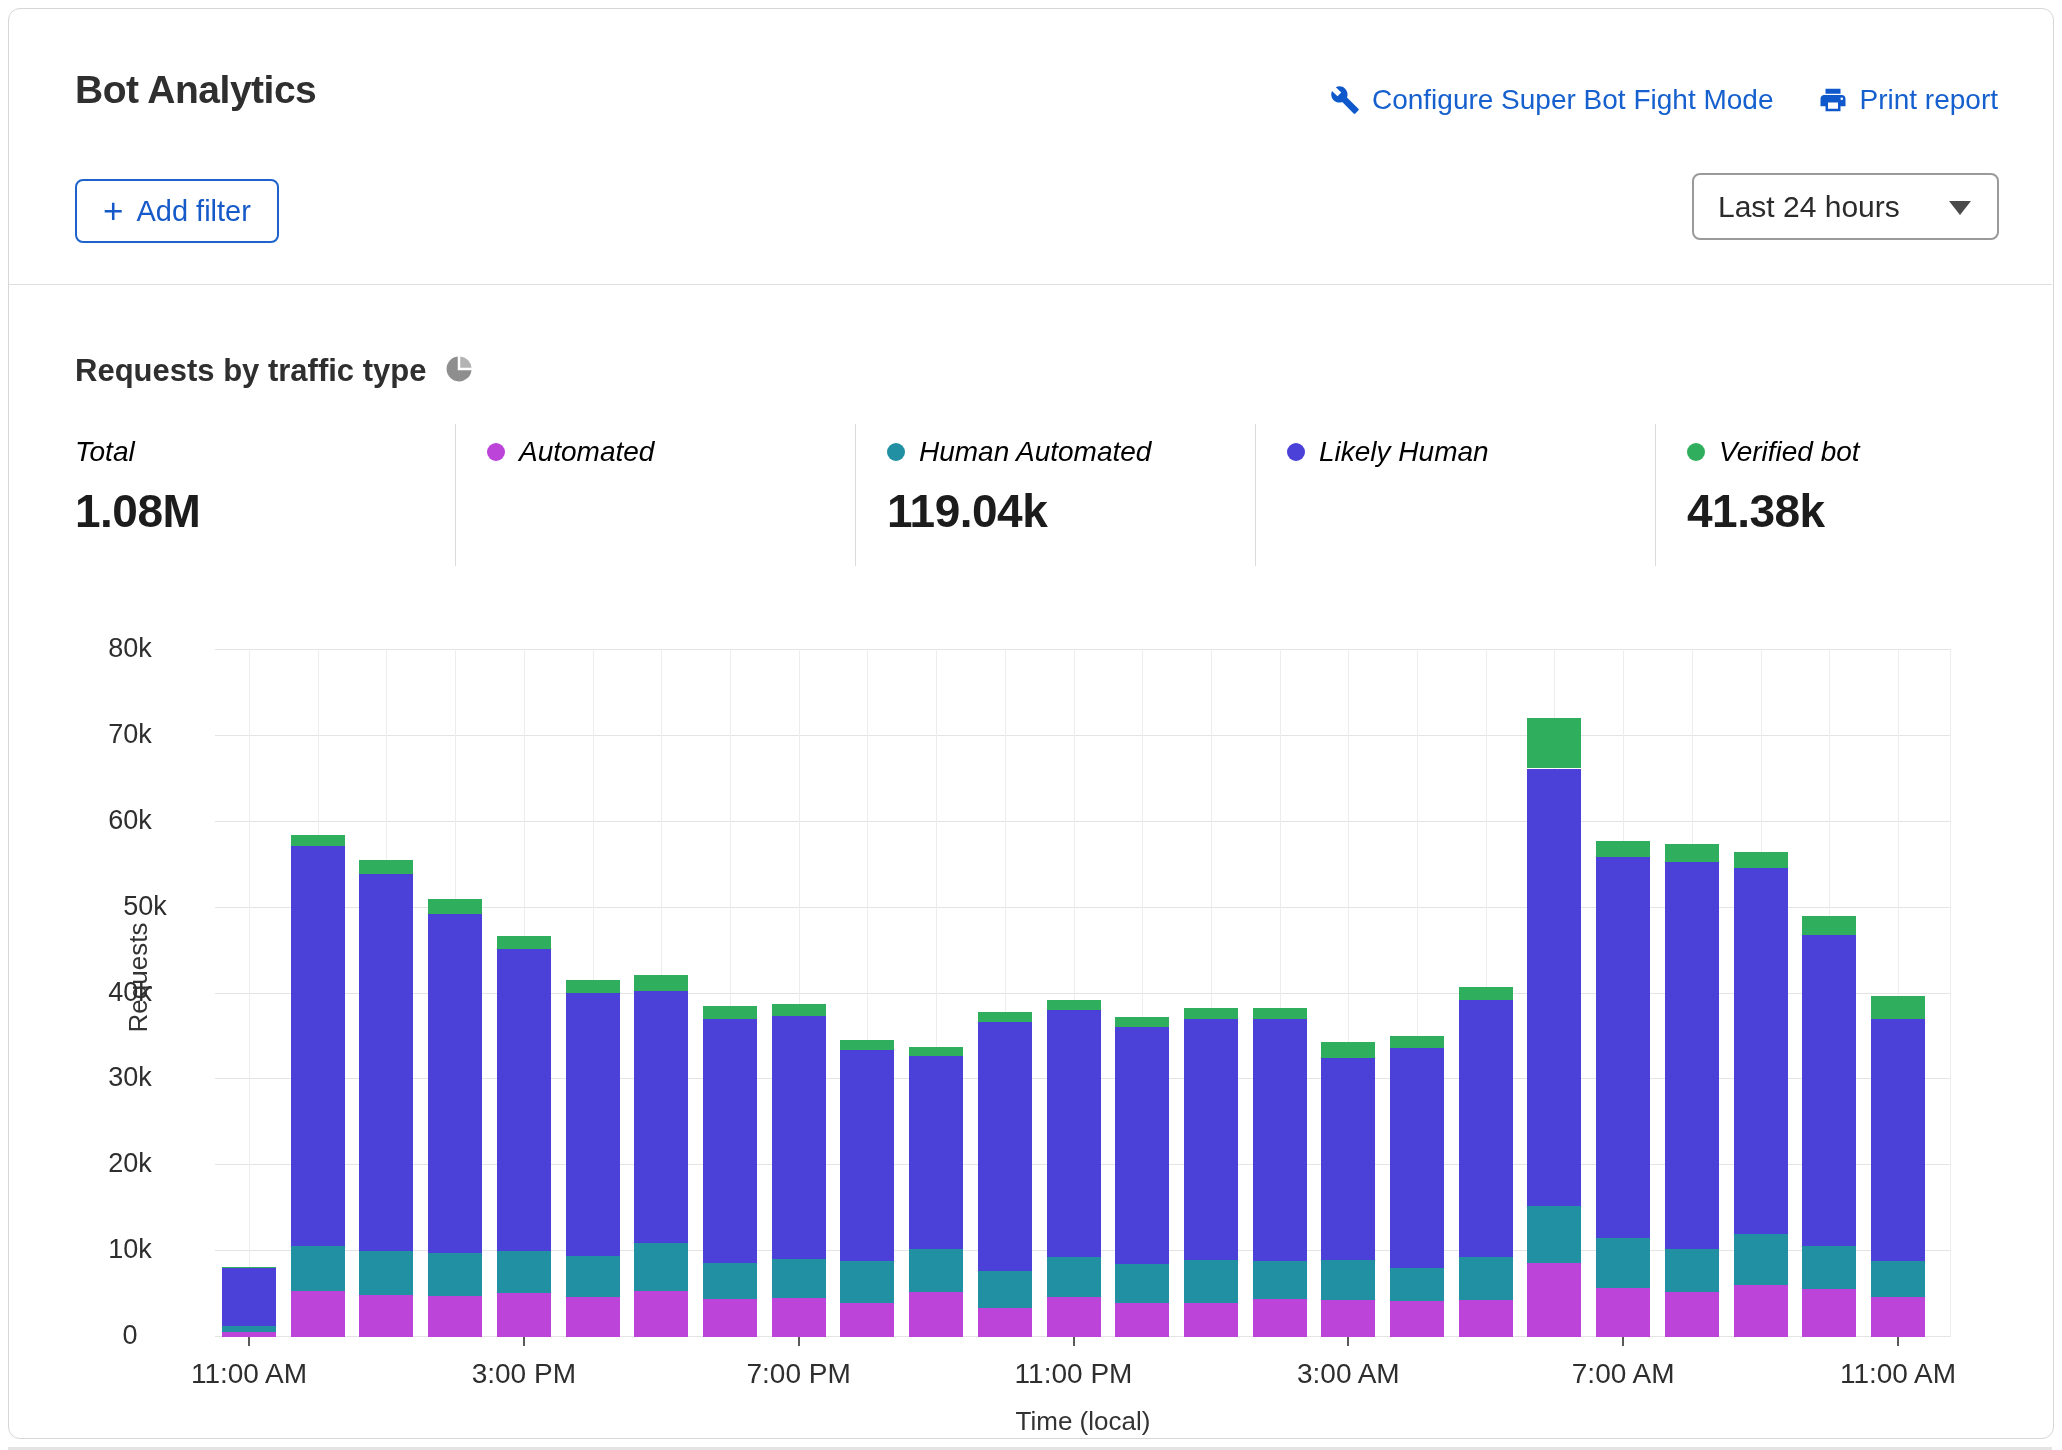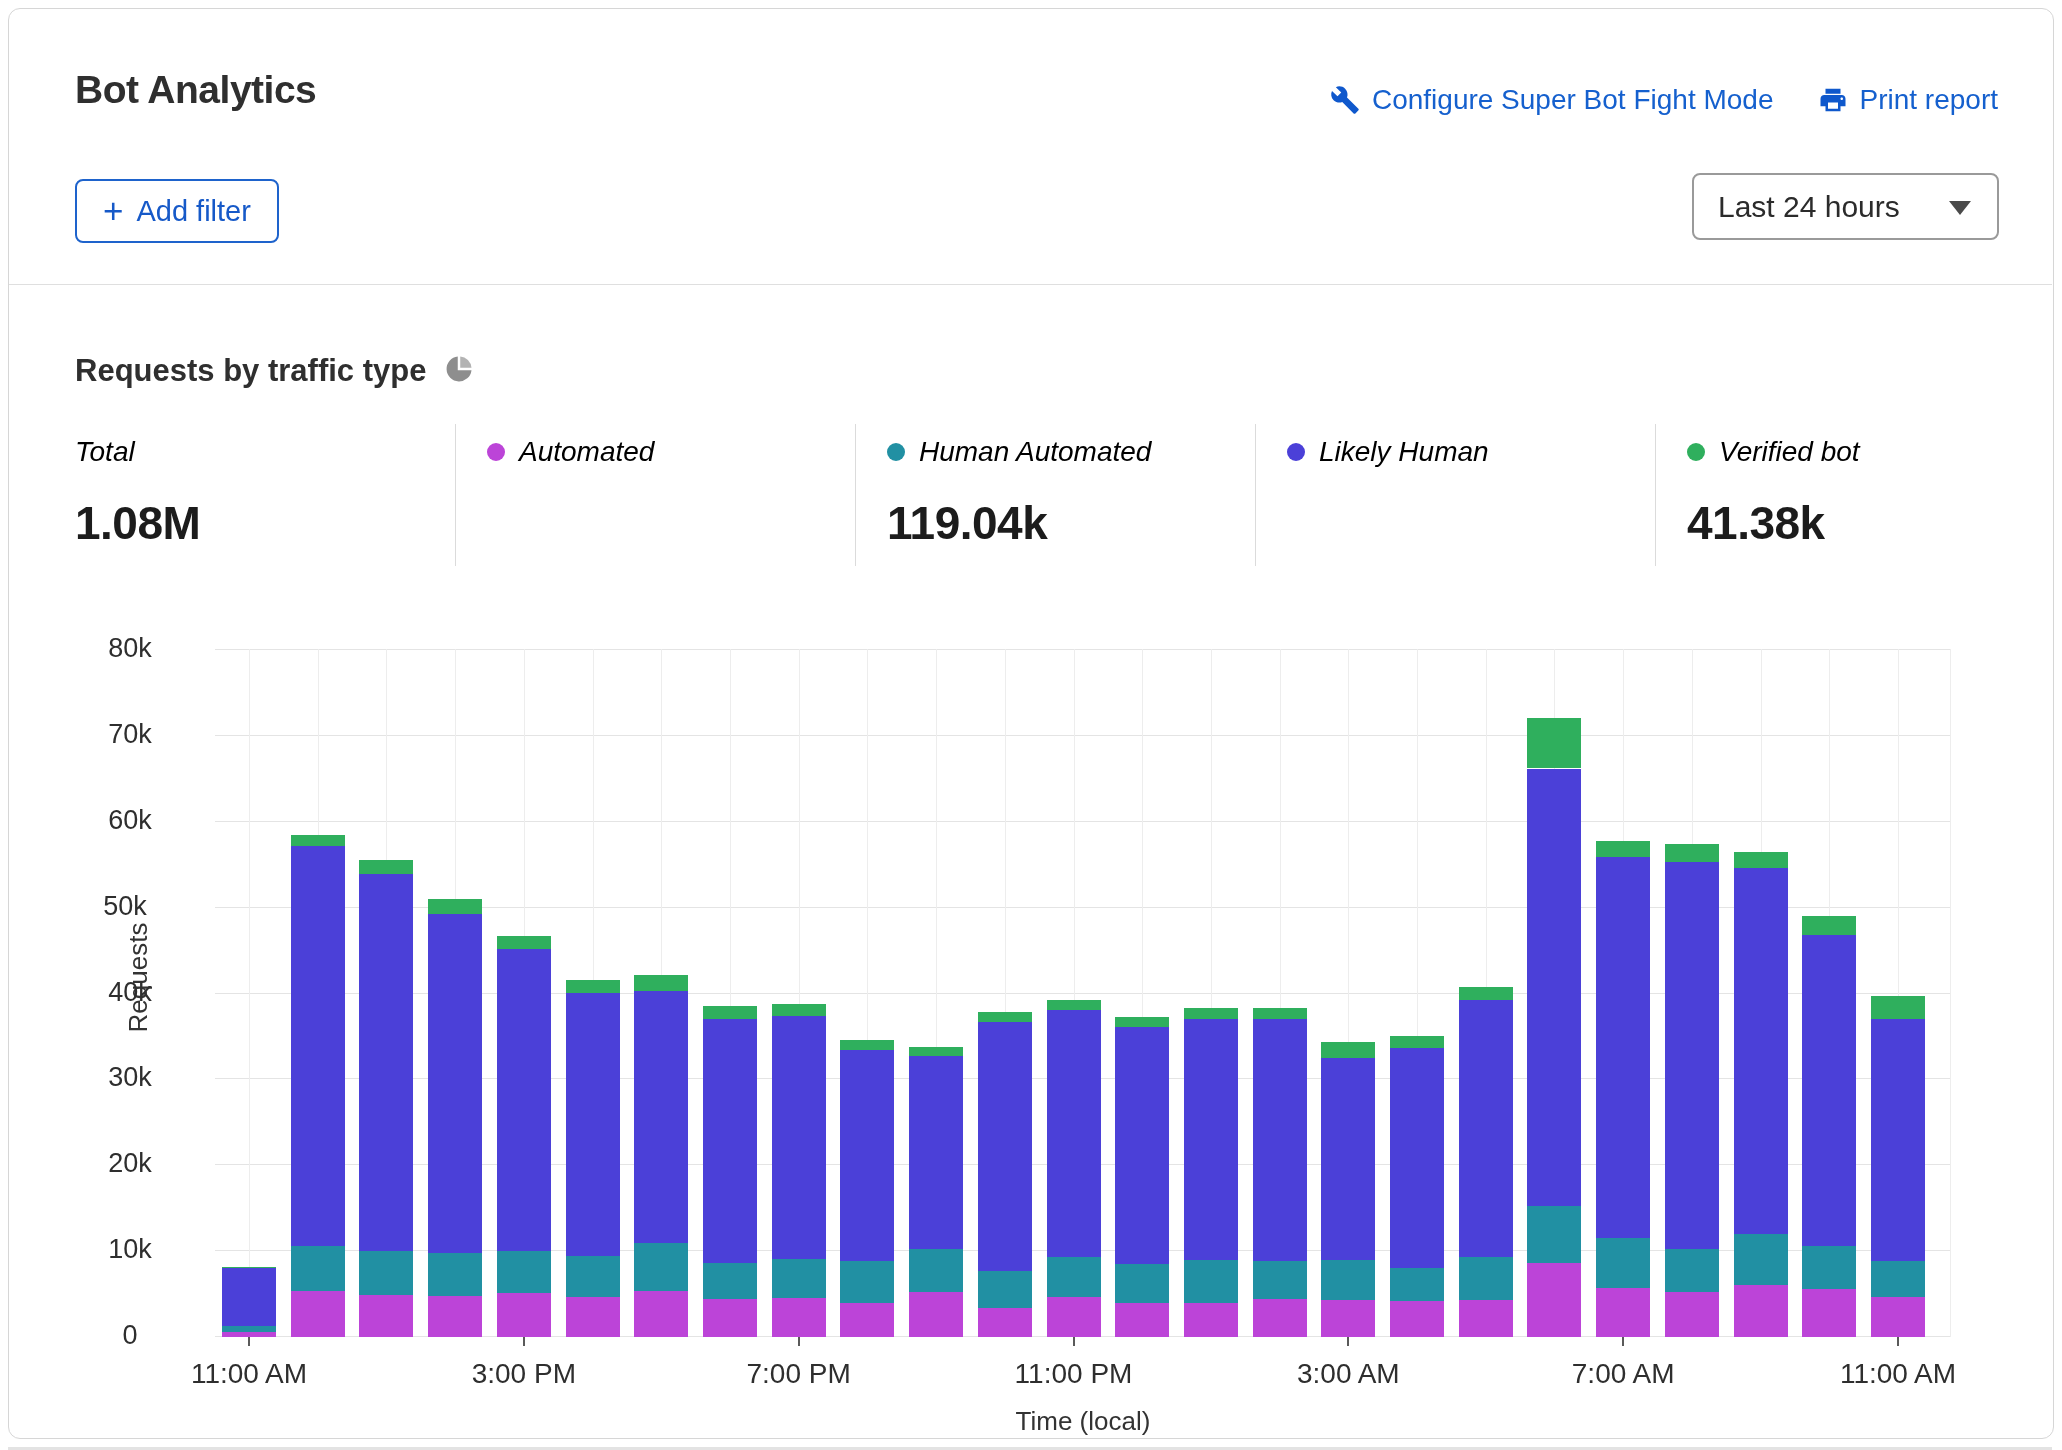--- a/index.html
+++ b/index.html
@@ -28,21 +28,21 @@
       background:#fff;cursor:pointer;}
   .caret{position:absolute;right:26px;top:26px;width:0;height:0;
       border-left:11px solid transparent;border-right:11px solid transparent;border-top:14px solid #4A4A4A;}
   .header-divider{left:9px;top:284px;width:2043px;height:1px;background:#DFDFDF;}
   
   .section-title{left:75px;top:352px;font-size:31px;font-weight:700;color:#2F2F2F;display:flex;align-items:center;gap:18px;}
   
   .stat{width:360px;}
   .stat-label-row{display:flex;align-items:center;gap:14px;font-size:28px;color:#000000;font-style:italic;}
   .stat-dot{width:18px;height:18px;border-radius:50%;flex:0 0 auto;}
-  .stat-value{margin-top:28px;font-size:46px;font-weight:700;color:#1C1C1C;letter-spacing:-0.5px;}
+  .stat-value{margin-top:16px;font-size:46px;font-weight:700;color:#1C1C1C;letter-spacing:-0.5px;}
   .stat-divider{top:424px;width:1px;height:142px;background:#DBDBDB;}
   
   .plot-area{left:215px;top:649px;width:1736px;height:688px;}
   .hgrid{position:absolute;left:0;width:100%;height:1px;background:#E4E4E4;}
   .vgrid{position:absolute;top:0;width:1px;height:100%;background:#EDEDED;}
   .bar{position:absolute;width:54px;}
   .bar-seg{position:absolute;left:0;width:100%;}
   .xtick{position:absolute;width:2px;height:9px;background:#5A5A5A;top:688px;}
   .ylab{position:absolute;width:150px;text-align:center;font-size:27px;color:#2E2E2E;}
   .xlab{position:absolute;transform:translateX(-50%);white-space:nowrap;font-size:28px;color:#2E2E2E;}
@@ -141,21 +141,21 @@
 <div class="abs stat-divider" style="left:1655px;"></div>
 
 <div class="abs axis-title-y">Requests</div>
 <div class="abs axis-title-x">Time (local)</div>
 <div id="ylabels">
     <div class="abs ylab" style="left: 55px; top: 1320px;">0</div>
     <div class="abs ylab" style="left: 55px; top: 1234.12px;">10k</div>
     <div class="abs ylab" style="left: 55px; top: 1148.25px;">20k</div>
     <div class="abs ylab" style="left: 55px; top: 1062.38px;">30k</div>
     <div class="abs ylab" style="left: 55px; top: 976.5px;">40k</div>
-    <div class="abs ylab" style="left: 50px; top: 890.625px;">50k</div>
+    <div class="abs ylab" style="left: 70px; top: 890.625px;">50k</div>
     <div class="abs ylab" style="left: 55px; top: 804.75px;">60k</div>
     <div class="abs ylab" style="left: 55px; top: 718.875px;">70k</div>
     <div class="abs ylab" style="left: 55px; top: 633px;">80k</div>
   </div>
 <div id="xlabels">
     <div class="abs xlab" style="left: 249px; top: 1358px;">11:00 AM</div>
     <div class="abs xlab" style="left: 523.833px; top: 1358px;">3:00 PM</div>
     <div class="abs xlab" style="left: 798.667px; top: 1358px;">7:00 PM</div>
     <div class="abs xlab" style="left: 1073.5px; top: 1358px;">11:00 PM</div>
     <div class="abs xlab" style="left: 1348.33px; top: 1358px;">3:00 AM</div>

